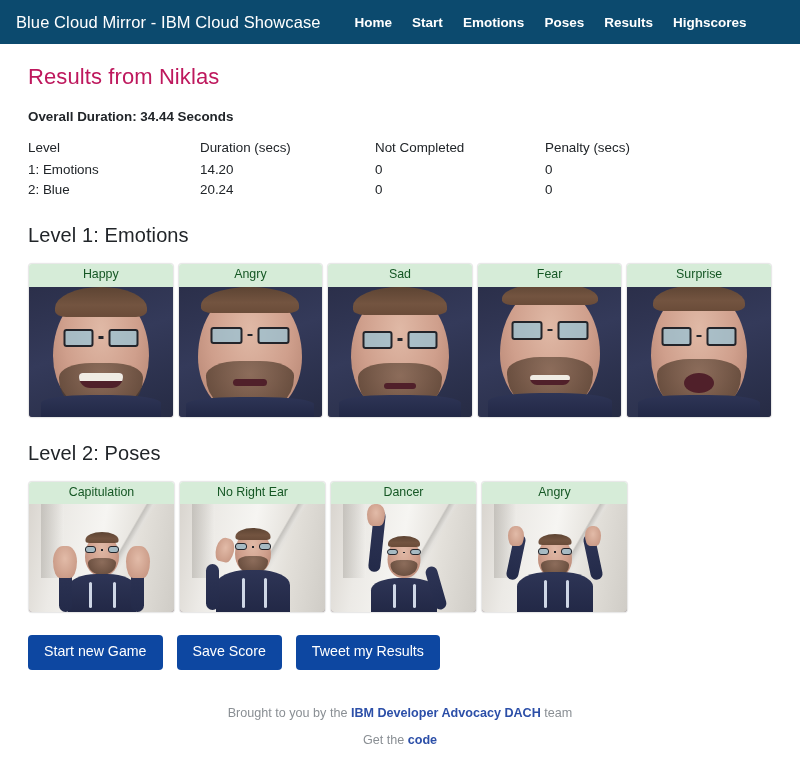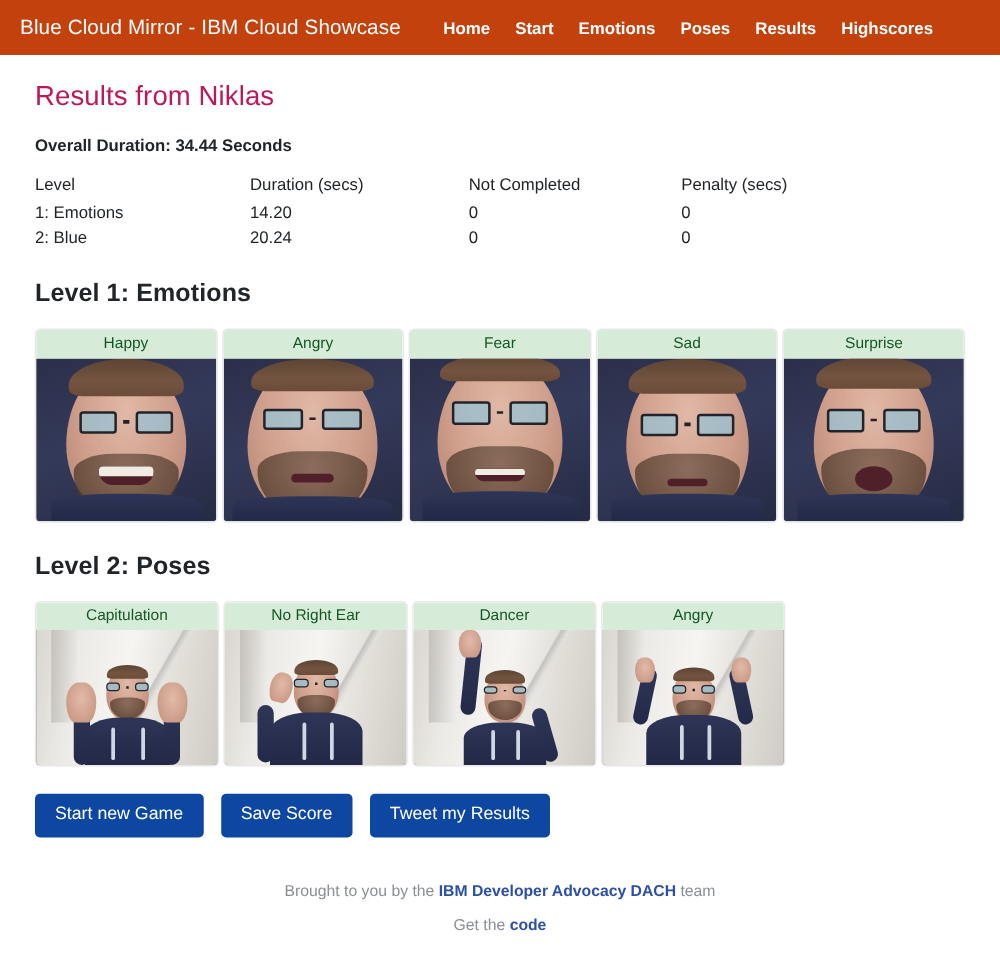--- a/index.html
+++ b/index.html
@@ -12,21 +12,21 @@
     height: 762px;
     font-family: "Liberation Sans", sans-serif;
     color: #212529;
     overflow: hidden;
     position: relative;
   }
 
   
   .navbar {
     height: 44px;
-    background: #c2410c;
+    background: #0c4a6e;
     display: flex;
     align-items: center;
     padding: 0 16px;
     box-sizing: border-box;
   }
   .navbar-brand {
     color: #ffffff;
     font-size: 16.5px;
     font-weight: 400;
     letter-spacing: 0.1px;
@@ -87,21 +87,21 @@
     padding: 2px 0 3px 0;
   }
   .col-level   { width: 172px; }
   .col-dur     { width: 175px; }
   .col-notcomp { width: 170px; }
   .col-pen     { width: auto; }
 
   
   .section-heading {
     font-size: 20px;
-    font-weight: 700;
+    font-weight: 400;
     margin: 24px 0 0 0;
     color: #212529;
     letter-spacing: 0.1px;
   }
 
   
   .card-row {
     display: flex;
     gap: 4px;
     margin-top: 16px;
@@ -342,55 +342,55 @@
               <div class="lens" style="width:32px;height:17px;"></div>
           </div>
           <div class="beard" style="width:88px;height:54px;top:74px;"></div>
           <div class="mouth" style="width:34px;height:7px;top:92px;border-radius:4px;"></div>
           <div class="torso" style="width:128px;height:20px;"></div>
         </div>
       </div>
     </div>
 
     <div class="result-card">
+      <div class="card-header">Sad</div>
+      <div class="card-photo emotion">
+        <div class="scene">
+          <div class="dark-bg"></div>
+          <div class="head" style="width:98px;height:122px;top:4px;"></div>
+          <div class="hair" style="width:94px;height:28px;top:0px;"></div>
+          <div class="glasses" style="top:44px;">
+            <div class="lens" style="width:30px;height:18px;"></div>
+              <div class="bridge"></div>
+              <div class="lens" style="width:30px;height:18px;"></div>
+          </div>
+          <div class="beard" style="width:84px;height:52px;top:76px;"></div>
+          <div class="mouth" style="width:32px;height:6px;top:96px;border-radius:4px;"></div>
+          <div class="torso" style="width:122px;height:22px;"></div>
+        </div>
+      </div>
+    </div>
+
+    <div class="result-card">
       <div class="card-header">Fear</div>
       <div class="card-photo emotion">
         <div class="scene">
           <div class="dark-bg"></div>
           <div class="head" style="width:100px;height:124px;top:0px;"></div>
           <div class="hair" style="width:96px;height:22px;top:-4px;"></div>
           <div class="glasses" style="top:34px;">
             <div class="lens" style="width:31px;height:19px;"></div>
               <div class="bridge"></div>
               <div class="lens" style="width:31px;height:19px;"></div>
           </div>
           <div class="beard" style="width:86px;height:56px;top:70px;"></div>
           <div class="mouth" style="width:40px;height:10px;top:88px;border-radius:5px 5px 12px 12px;">
             <div class="teeth"></div>
           </div>
           <div class="torso" style="width:124px;height:24px;"></div>
-        </div>
-      </div>
-    </div>
-
-    <div class="result-card">
-      <div class="card-header">Sad</div>
-      <div class="card-photo emotion">
-        <div class="scene">
-          <div class="dark-bg"></div>
-          <div class="head" style="width:98px;height:122px;top:4px;"></div>
-          <div class="hair" style="width:94px;height:28px;top:0px;"></div>
-          <div class="glasses" style="top:44px;">
-            <div class="lens" style="width:30px;height:18px;"></div>
-              <div class="bridge"></div>
-              <div class="lens" style="width:30px;height:18px;"></div>
-          </div>
-          <div class="beard" style="width:84px;height:52px;top:76px;"></div>
-          <div class="mouth" style="width:32px;height:6px;top:96px;border-radius:4px;"></div>
-          <div class="torso" style="width:122px;height:22px;"></div>
         </div>
       </div>
     </div>
 
     <div class="result-card">
       <div class="card-header">Surprise</div>
       <div class="card-photo emotion">
         <div class="scene">
           <div class="dark-bg"></div>
           <div class="head" style="width:96px;height:124px;top:2px;"></div>

